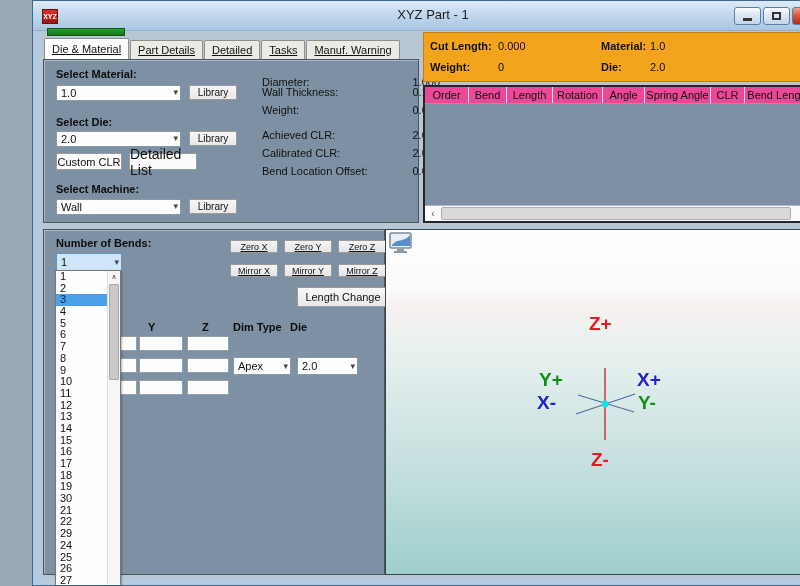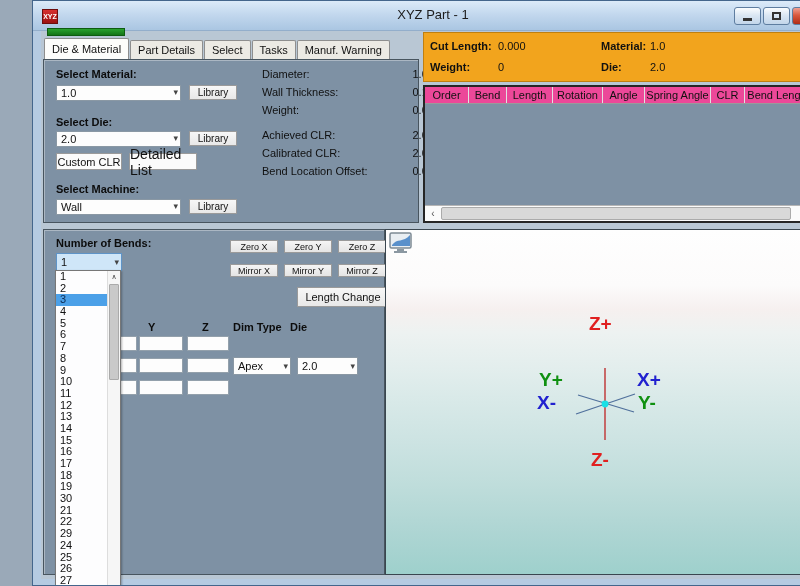--- a/index.html
+++ b/index.html
@@ -21,21 +21,21 @@
   #btn-close{left:759px;width:31px;background:linear-gradient(180deg,#f0a092 0%,#d9593f 45%,#b12c14 100%);
     color:#fff;font-weight:bold;font-size:11px;}
   .minglyph{width:9px;height:3px;background:#333;margin-top:6px;}
   .maxglyph{width:9px;height:8px;border:2px solid #333;}
   
   #client{position:absolute;left:8px;top:30px;width:784px;height:548px;background:#b9c7d4;}
   #greenbar{position:absolute;left:14px;top:27px;width:78px;height:8px;background:linear-gradient(180deg,#2aa22e,#157517);border:1px solid #0e5c10;z-index:3;}
   
   #tabs{position:absolute;left:11px;top:37px;height:21px;display:flex;align-items:flex-end;z-index:2;}
   .tab{height:19px;padding:0 7px;background:#eceae4;border:1px solid #8e8e8e;border-bottom:none;
-    font-size:11px;color:#111;line-height:18px;margin-right:1px;border-radius:2px 2px 0 0;}
+    font-size:11px;color:#111;line-height:18px;margin-right:1px;border-radius:2px 2px 0 0;text-decoration:underline;}
   .tab.active{height:21px;background:#fdfdfb;line-height:20px;}
   
   .slate{background:#7e91a4;border:1px solid #48555f;box-shadow:inset 1px 1px 0 rgba(255,255,255,.35);}
   #panel-die{position:absolute;left:10px;top:58px;width:376px;height:164px;}
   #panel-bends{position:absolute;left:10px;top:228px;width:342px;height:346px;}
   .blabel{position:absolute;font-size:11px;font-weight:bold;color:#0c0c0c;}
   
   .combo{position:absolute;background:#fdfdfd;border:1px solid #8a98a4;height:16px;font-size:11px;color:#111;
     display:flex;align-items:center;padding-left:4px;}
   .combo .arrow{position:absolute;right:2px;top:1px;font-size:9px;color:#444;}
@@ -57,21 +57,21 @@
   .gcol{flex:0 0 auto;font-size:11px;color:#111;text-align:center;line-height:16px;border-right:1px solid #e2e2e2;}
   .gcol:nth-child(1){width:44px}.gcol:nth-child(2){width:38px}.gcol:nth-child(3){width:46px}
   .gcol:nth-child(4){width:50px}.gcol:nth-child(5){width:42px}.gcol:nth-child(6){width:66px}
   .gcol:nth-child(7){width:34px}.gcol:nth-child(8){width:68px}.gcol:nth-child(9){width:56px}
   #hscroll{position:absolute;left:0;bottom:0;width:100%;height:16px;background:#fbfbfb;border-top:1px solid #b5b5b5;}
   .sarrow{position:absolute;top:0;width:16px;height:15px;font-size:10px;color:#555;display:flex;align-items:center;justify-content:center;}
   #hthumb{position:absolute;left:16px;top:1px;width:350px;height:13px;background:#d9d9d9;border:1px solid #ababab;border-radius:2px;}
   
   .sbtnrow{position:absolute;display:grid;grid-template-columns:48px 48px 48px;grid-column-gap:6px;grid-row-gap:11px;}
   .sbtnrow .sbtn{background:linear-gradient(180deg,#f5f5f5,#e4e4e4);border:1px solid #9a9a9a;height:13px;
-    font-size:9px;color:#111;display:flex;align-items:center;justify-content:center;}
+    font-size:9px;color:#111;display:flex;align-items:center;justify-content:center;text-decoration:underline;}
   #btn-length{left:253px;top:57px;width:92px;height:20px;font-size:11px;}
   .field{position:absolute;height:15px;background:#fdfdfd;border:1px solid #93a0ab;}
   
   #ddlist{position:absolute;left:22px;top:269px;width:66px;height:317px;background:#fdfdfe;border:1px solid #777;
     z-index:10;overflow:hidden;box-shadow:1px 1px 2px rgba(0,0,0,.3);}
   .ditem{height:11.7px;line-height:11.7px;font-size:11px;color:#111;padding-left:4px;}
   .ditem.selected{background:#4ba0e8;color:#0d2b52;}
   #ddscroll{position:absolute;right:0;top:0;width:13px;height:100%;background:#f6f6f6;border-left:1px solid #ddd;}
   #ddup{position:absolute;top:0;left:0;width:100%;height:12px;font-size:7px;color:#333;text-align:center;line-height:12px;}
   #ddthumb{position:absolute;top:13px;left:1px;width:10px;height:96px;background:#c9c9c9;border:1px solid #aaa;border-radius:1px;}
@@ -102,21 +102,21 @@
       </div>
   </div>
 
   <div id="client"></div>
 
   <div id="greenbar"></div>
 
   <div id="tabs">
       <div class="tab active">Die &amp; Material</div>
       <div class="tab">Part Details</div>
-      <div class="tab">Select</div>
+      <div class="tab">Detailed</div>
       <div class="tab">Tasks</div>
       <div class="tab">Manuf. Warning</div>
     </div>
 
   <div id="panel-die" class="slate">
     <div class="blabel" style="left:12px;top:8px">Select Material:</div>
     <div class="combo" style="left:12px;top:25px;width:125px">
       <span>1.0</span>
       <span class="arrow">▾</span>
     </div>
@@ -132,21 +132,21 @@
     <div class="btn" style="left:12px;top:93px;width:66px;height:17px;font-size:11px;background:#fbfbfb">Custom CLR</div>
     <div class="btn" style="left:85px;top:93px;width:68px;height:17px;font-size:14px;background:#fbfbfb">Detailed List</div>
 
     <div class="blabel" style="left:12px;top:123px">Select Machine:</div>
     <div class="combo" style="left:12px;top:139px;width:125px">
       <span>Wall</span>
       <span class="arrow">▾</span>
     </div>
     <div class="btn" style="left:145px;top:139px;width:48px;height:15px">Library</div>
 
-    <div class="inforow" style="left:218px;top:8px"><span>Diameter:</span><span class="v">1.000</span></div>
+    <div class="inforow" style="left:218px;top:16px"><span>Diameter:</span><span class="v">1.000</span></div>
     <div class="inforow" style="left:218px;top:26px"><span>Wall Thickness:</span><span class="v">0.125</span></div>
     <div class="inforow" style="left:218px;top:44px"><span>Weight:</span><span class="v">0.000</span></div>
     <div class="inforow" style="left:218px;top:69px"><span>Achieved CLR:</span><span class="v">2.000</span></div>
     <div class="inforow" style="left:218px;top:87px"><span>Calibrated CLR:</span><span class="v">2.000</span></div>
     <div class="inforow" style="left:218px;top:105px"><span>Bend Location Offset:</span><span class="v">0.000</span></div>
   </div>
 
   <div id="banner">
     <span class="lab" style="left:6px;top:7px">Cut Length:</span>
     <span class="val" style="left:74px;top:7px">0.000</span>

